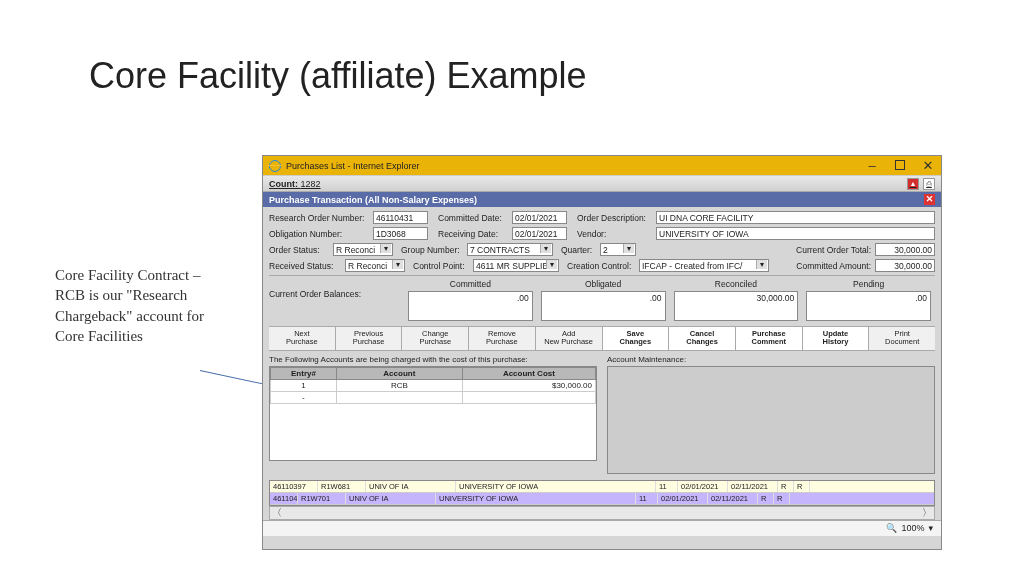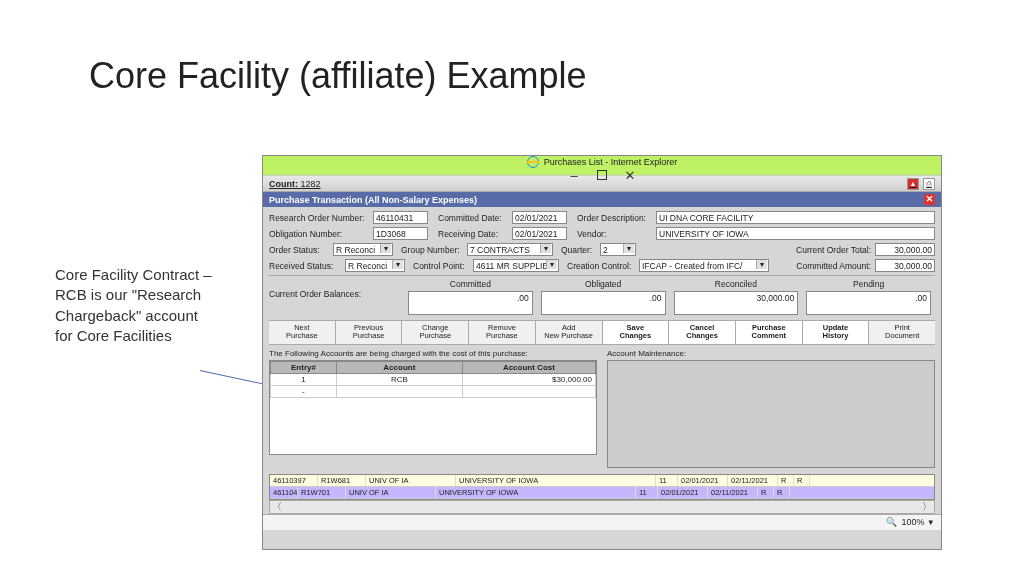--- a/index.html
+++ b/index.html
@@ -20,20 +20,21 @@
     color: #222;
   }
   .side-note {
     position: absolute;
     left: 55px;
     top: 265px;
     width: 160px;
     font-size: 15px;
     line-height: 1.35;
     color: #333;
+    font-family: Liberation Serif, serif;
   }
   .arrow-line {
     position: absolute;
     left: 200px;
     top: 370px;
     width: 160px;
     height: 1px;
     background: #4a6fa8;
     transform: rotate(12deg);
     transform-origin: left center;
@@ -52,27 +53,26 @@
     top: 155px;
     width: 680px;
     height: 395px;
     border: 1px solid #888;
     background: #d6d6d6;
     font-size: 9px;
     color: #222;
   }
   .titlebar {
     height: 20px;
-    background: #bef264;
+    background: #eab308;
     border-bottom: 1px solid #ccc;
     display: flex;
     align-items: center;
     padding: 0 6px;
     justify-content: space-between;
-    flex-direction: column;
   }
   .titlebar-left { display: flex; align-items: center; gap: 5px; }
   .ie-icon {
     width: 12px; height: 12px;
     border: 1.5px solid #1e88e5;
     border-radius: 50%;
     position: relative;
   }
   .ie-icon::after {
     content: ""; position: absolute; left: -2px; top: 4px; width: 14px; height: 1.5px; background: #fbc02d; border-radius: 2px;
@@ -124,21 +124,21 @@
   .form-row > * { flex-shrink:0; }
   .balances {
     margin-top:2px;
     border-top:1px solid #aaa;
     padding-top:3px;
   }
   .bal-head { display:flex; }
   .bal-lbl { width:135px; font-size:8.5px; padding-top:10px; }
   .bal-cols { display:flex; flex:1; }
   .bal-col { flex:1; text-align:center; font-size:8.5px; }
-  .bal-val { background:#fff; border:1px solid #888; height:24px; margin:2px 4px; font-size:8.5px; text-align:right; padding:0 3px; line-height:13px; }
+  .bal-val { background:#fff; border:1px solid #888; height:30px; margin:2px 4px; font-size:8.5px; text-align:right; padding:0 3px; line-height:13px; }
   .btn-strip {
     display:flex;
     border-top:1px solid #aaa;
     border-bottom:1px solid #aaa;
     margin-top:3px;
     background:#e8e8e8;
   }
   .btn {
     flex:1;
     border-right:1px solid #aaa;

